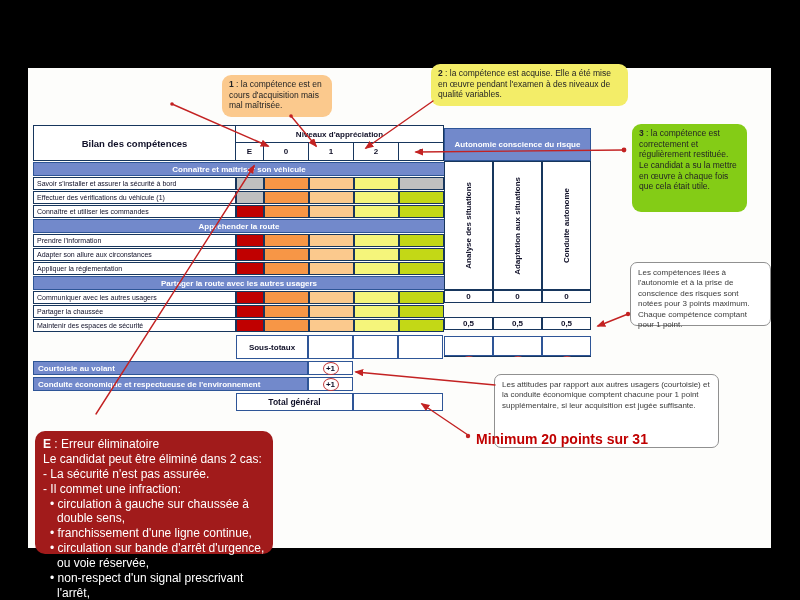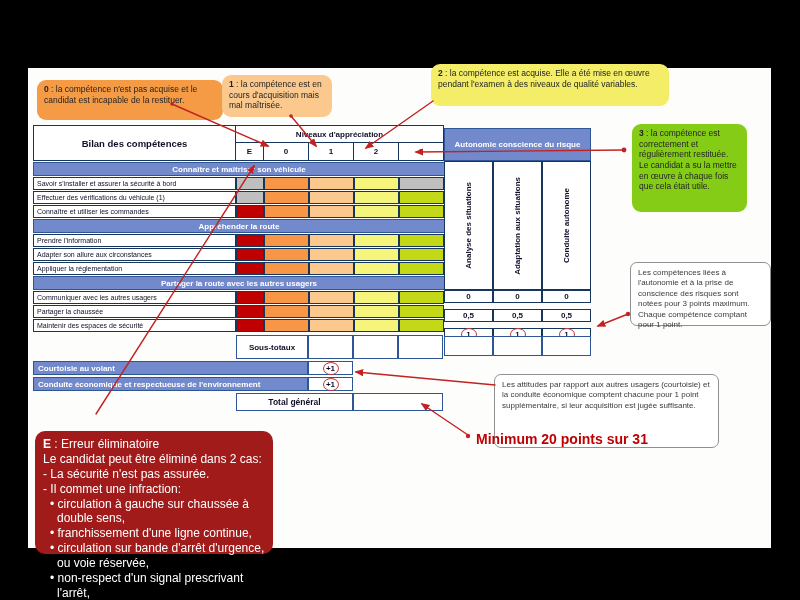--- a/index.html
+++ b/index.html
@@ -5,21 +5,21 @@
   html,body{margin:0;padding:0;background:#000;}
   *{box-sizing:border-box;font-family:"Liberation Sans",sans-serif;}
   #stage{position:relative;width:800px;height:600px;background:#000;overflow:hidden;}
   .paper{position:absolute;left:28px;top:68px;width:743px;height:480px;background:#fdfdfb;}
 
   
   .co{position:absolute;border-radius:9px;padding:4px 7px;font-size:8.5px;line-height:1.25;color:#242424;}
   .co b{font-weight:bold;}
   .co0{left:37px;top:80px;width:186px;height:40px;}
   .co1{left:222px;top:75px;width:110px;height:42px;}
-  .co2{left:431px;top:64px;width:238px;height:42px;}
+  .co2{left:431px;top:64px;width:197px;height:42px;}
   .co3{left:632px;top:124px;width:115px;height:88px;}
   .notebox{position:absolute;background:#fff;border:1px solid #909090;border-radius:7px;
            padding:5px 7px;font-size:8px;line-height:1.3;color:#3a3a3a;}
   .note-a{left:630px;top:262px;width:141px;height:64px;}
   .note-b{left:494px;top:374px;width:225px;height:74px;}
 
   .elim{position:absolute;left:35px;top:415px;width:238px;height:123px;border-radius:10px;
         color:#fff;font-size:12px;line-height:1.24;padding:6px 8px;margin-top:16px;}
   .elim .ind{padding-left:14px;text-indent:-7px;}
   .min-note{position:absolute;left:476px;top:431px;font-size:14px;font-weight:bold;color:#C00000;}
@@ -59,40 +59,37 @@
 
   
   #autoh{position:absolute;left:444px;top:128px;width:147px;height:33px;border:1px solid #2E5597;
          color:#fff;font-weight:bold;font-size:8px;display:flex;align-items:center;justify-content:center;
          text-align:center;}
   #autocols{position:absolute;left:444px;top:161px;display:flex;}
   .acol{width:49px;height:129px;border:1px solid #17365D;background:#fff;display:flex;
         align-items:center;justify-content:center;}
   .vert{writing-mode:vertical-rl;transform:rotate(180deg);font-weight:bold;font-size:8px;color:#101028;}
   #autovals{position:absolute;left:444px;top:290px;width:147px;}
-  .arow{display:flex;height:13px;margin-top:6px;}
+  .arow{display:flex;height:13px;margin-top:14px;}
   .arow:first-child{margin-top:0;}
   .av{width:49px;border:1px solid #17365D;background:#fff;display:flex;align-items:center;
       justify-content:center;font-weight:bold;font-size:8px;color:#101028;}
   #autoempty{position:absolute;left:444px;top:336px;display:flex;}
   .ae{width:49px;height:20px;border:1px solid #2E5597;background:#fff;}
 
   .circ{display:inline-block;min-width:16px;height:13px;border:1.3px solid #C43A3A;border-radius:50%;
         line-height:11px;text-align:center;font-weight:bold;font-size:8px;}
   #arrows{position:absolute;left:0;top:0;width:800px;height:600px;pointer-events:none;}
 </style>
 </head>
 <body>
 
 <div id="stage">
   <div class="paper"></div>
 
-  <div class="co co0" style="background-color: rgb(245, 155, 69);">
-    <b>0</b><span> : la compétence n'est pas acquise et le candidat est incapable de la restituer.</span>
-  </div>
   <div class="co co1" style="background-color: rgb(251, 201, 141);">
     <b>1</b><span> : la compétence est en cours d'acquisition mais mal maîtrisée.</span>
   </div>
   <div class="co co2" style="background-color: rgb(243, 237, 104);">
     <b>2</b><span> : la compétence est acquise. Elle a été mise en œuvre pendant l'examen à des niveaux de qualité variables.</span>
   </div>
   <div class="co co3" style="background-color: #84cc16;">
     <b>3</b><span> : la compétence est correctement et régulièrement restituée. Le candidat a su la mettre en œuvre à chaque fois que cela était utile.</span>
   </div>
 

